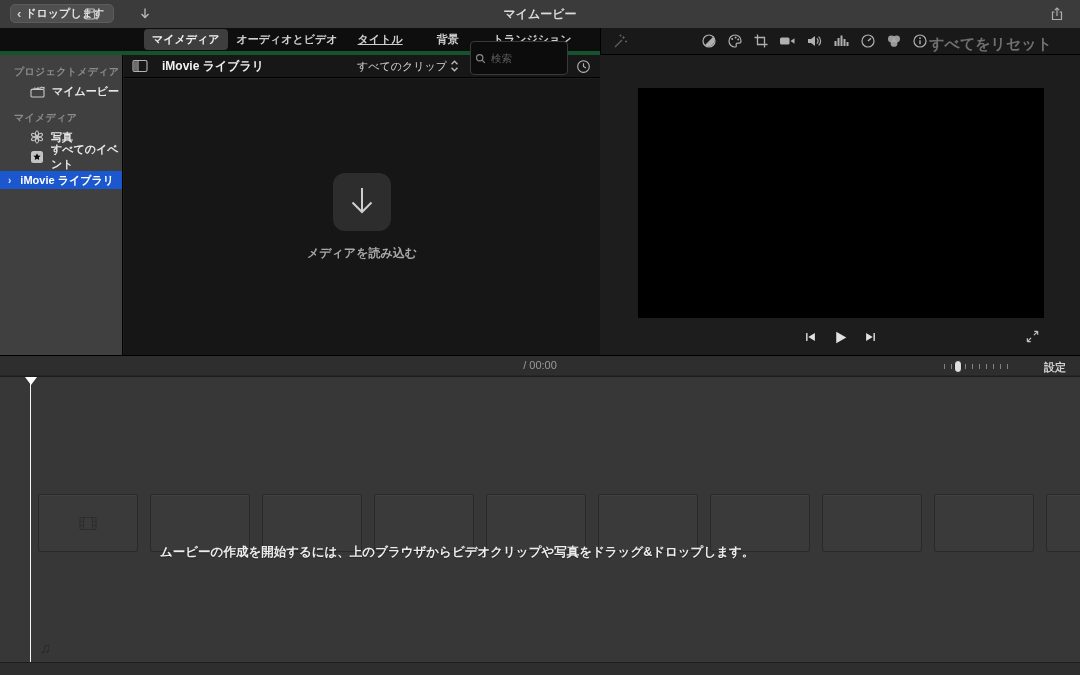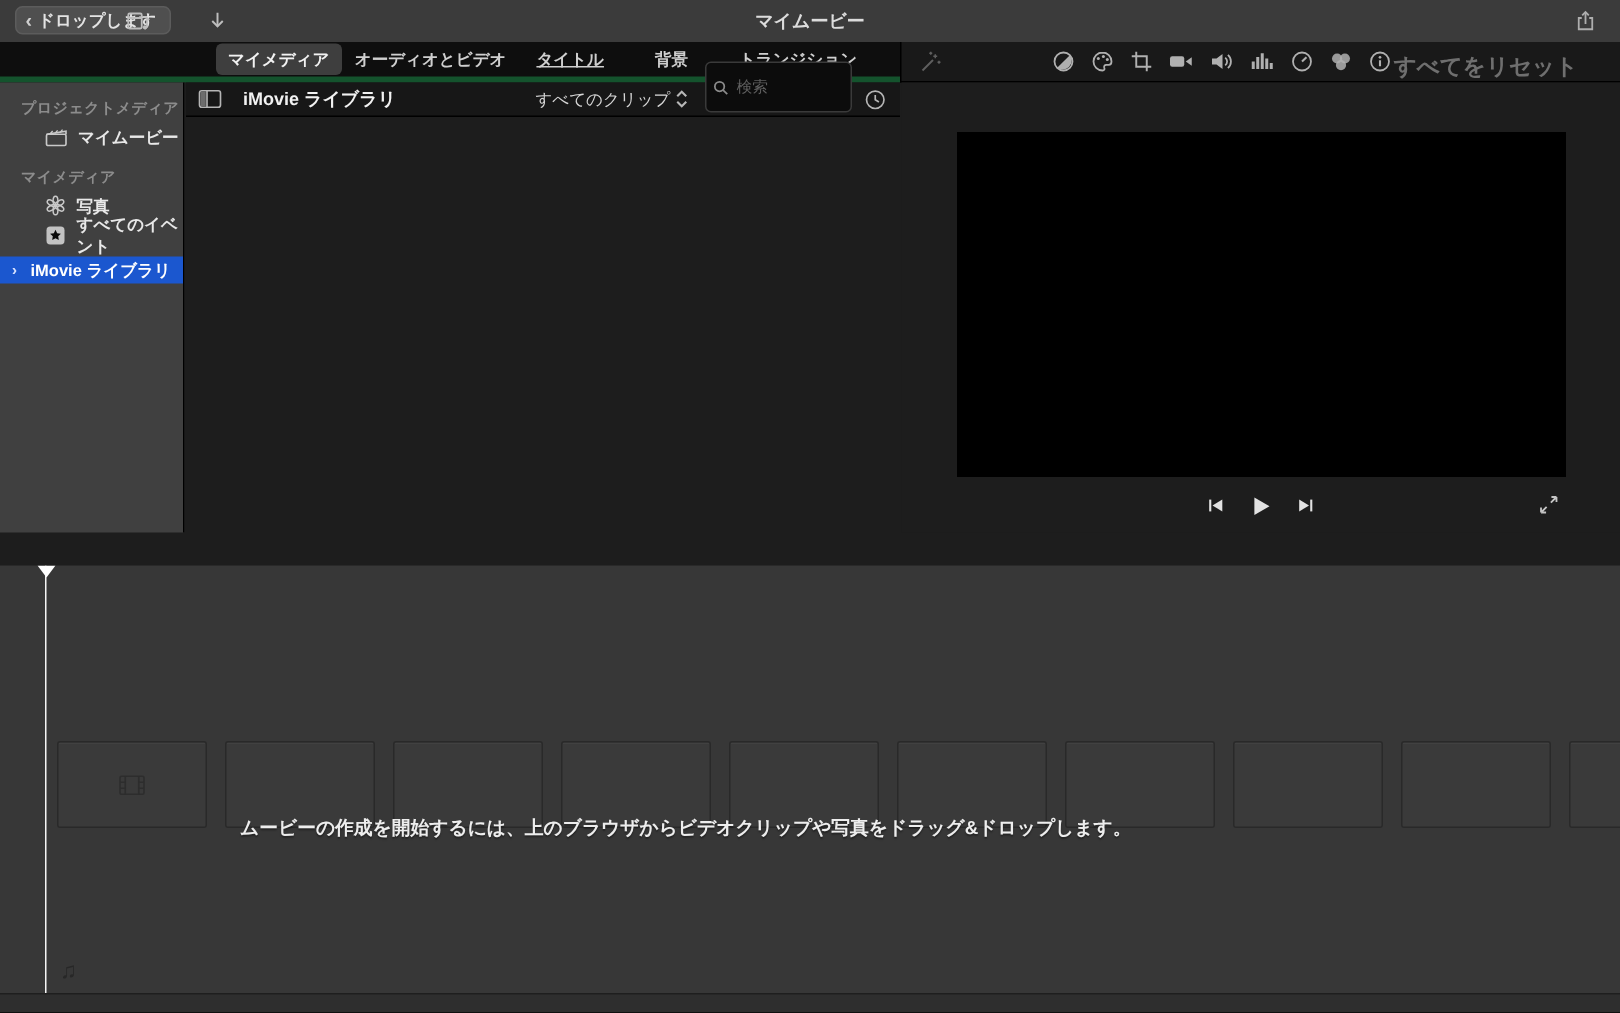--- a/index.html
+++ b/index.html
@@ -261,20 +261,29 @@
       <input type="text" placeholder="検索" style="">
     </div>
     <span id="clock-btn">
       <svg width="15" height="15" viewBox="0 0 16 16" fill="none" stroke="currentColor" stroke-width="1.2">
         <circle cx="8" cy="8" r="6.2"></circle>
         <path d="M8 4.6 V8 L10.6 9.6"></path>
       </svg>
     </span>
   </div>
 
+  <div id="browser-body" class="abs">
+    <div id="import-tile">
+      <svg width="30" height="34" viewBox="0 0 30 34" fill="none" stroke="currentColor" stroke-width="2">
+        <path d="M15 3 v24"></path>
+          <path d="M5.5 17.5 L15 27 l9.5-9.5"></path>
+      </svg>
+    </div>
+    <div id="import-label">メディアを読み込む</div>
+  </div>
 
   <div id="viewer" class="abs">
     <div id="preview"></div>
     <div id="transport">
       <span>
         <svg width="15" height="14" viewBox="0 0 16 16" fill="currentColor">
           <rect x="3" y="3.5" width="1.6" height="9"></rect>
           <path d="M13 3.5 L5.5 8 L13 12.5 Z"></path>
         </svg>
       </span>
@@ -291,20 +300,29 @@
       </span>
     </div>
     <span id="fullscreen-btn">
       <svg width="15" height="15" viewBox="0 0 16 16" fill="none" stroke="currentColor" stroke-width="1.3">
         <path d="M9.5 6.5 L13.5 2.5 M13.5 2.5 h-3.6 M13.5 2.5 v3.6"></path>
         <path d="M6.5 9.5 L2.5 13.5 M2.5 13.5 h3.6 M2.5 13.5 v-3.6"></path>
       </svg>
     </span>
   </div>
 
+  <div id="tl-toolbar" class="abs">
+    <div id="tl-time">/ 00:00</div>
+    <div id="tl-zoom">
+      <div id="tl-ticks">
+        <div id="tl-thumb"></div>
+      </div>
+    </div>
+    <span id="tl-settings">設定</span>
+  </div>
 
   <div id="timeline" class="abs">
     <div id="clip-row">
       <div class="clip-box">
         <span class="film">
           <svg width="18" height="15" viewBox="0 0 18 15" fill="none" stroke="currentColor" stroke-width="1.1">
             <rect x="1" y="1.5" width="16" height="12" rx="1"></rect>
             <line x1="4.5" y1="1.5" x2="4.5" y2="13.5"></line>
             <line x1="13.5" y1="1.5" x2="13.5" y2="13.5"></line>
             <path d="M1 5.5 h3.5 M1 9.5 h3.5 M13.5 5.5 H17 M13.5 9.5 H17" stroke-width=".9"></path>

